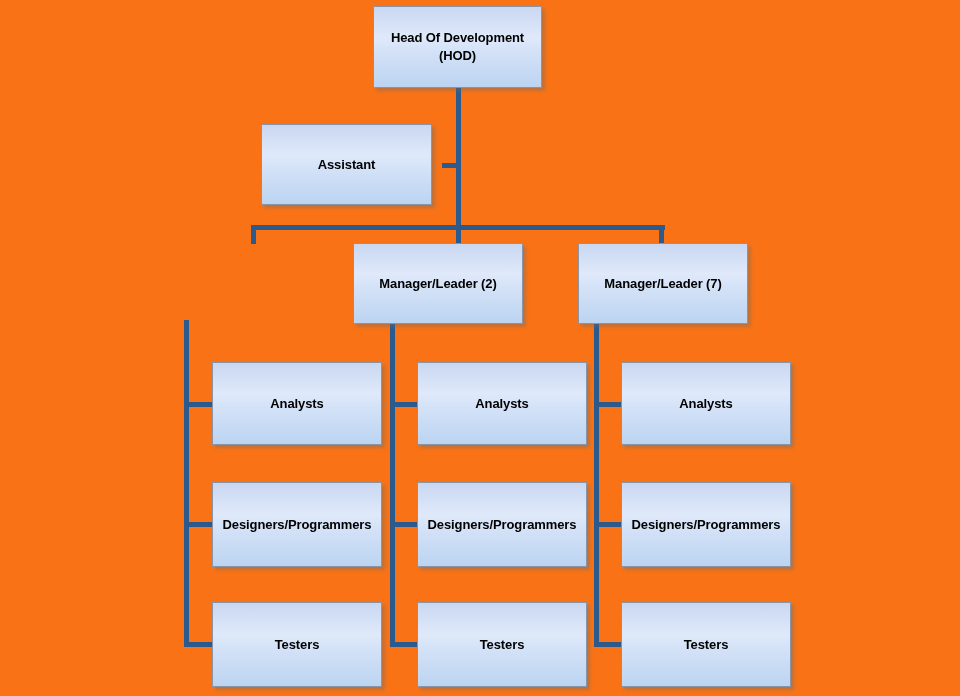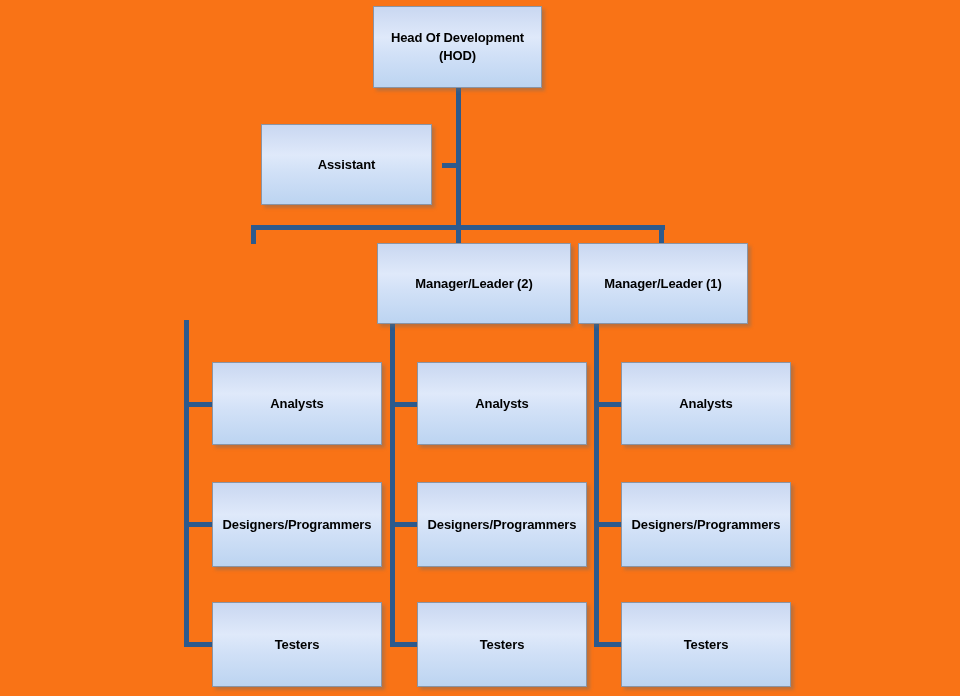--- a/index.html
+++ b/index.html
@@ -61,25 +61,25 @@
 
   <div class="node" style="left:373px;top:6px;width:169px;height:82px">
     <span>Head Of Development</span>
     <span>(HOD)</span>
   </div>
 
   <div class="node" style="left:261px;top:124px;width:171px;height:81px">
     <span>Assistant</span>
   </div>
 
-  <div class="node" style="left:377px;top:243px;width:194px;height:81px">
+  <div class="node" style="left:353px;top:243px;width:170px;height:81px">
     <span>Manager/Leader (2)</span>
   </div>
   <div class="node" style="left:578px;top:243px;width:170px;height:81px">
-    <span>Manager/Leader (1)</span>
+    <span>Manager/Leader (7)</span>
   </div>
 
   <div class="node" style="left:212px;top:362px;width:170px;height:83px">
     <span>Analysts</span>
   </div>
   <div class="node" style="left:212px;top:482px;width:170px;height:85px">
     <span>Designers/Programmers</span>
   </div>
   <div class="node" style="left:212px;top:602px;width:170px;height:85px">
     <span>Testers</span>

